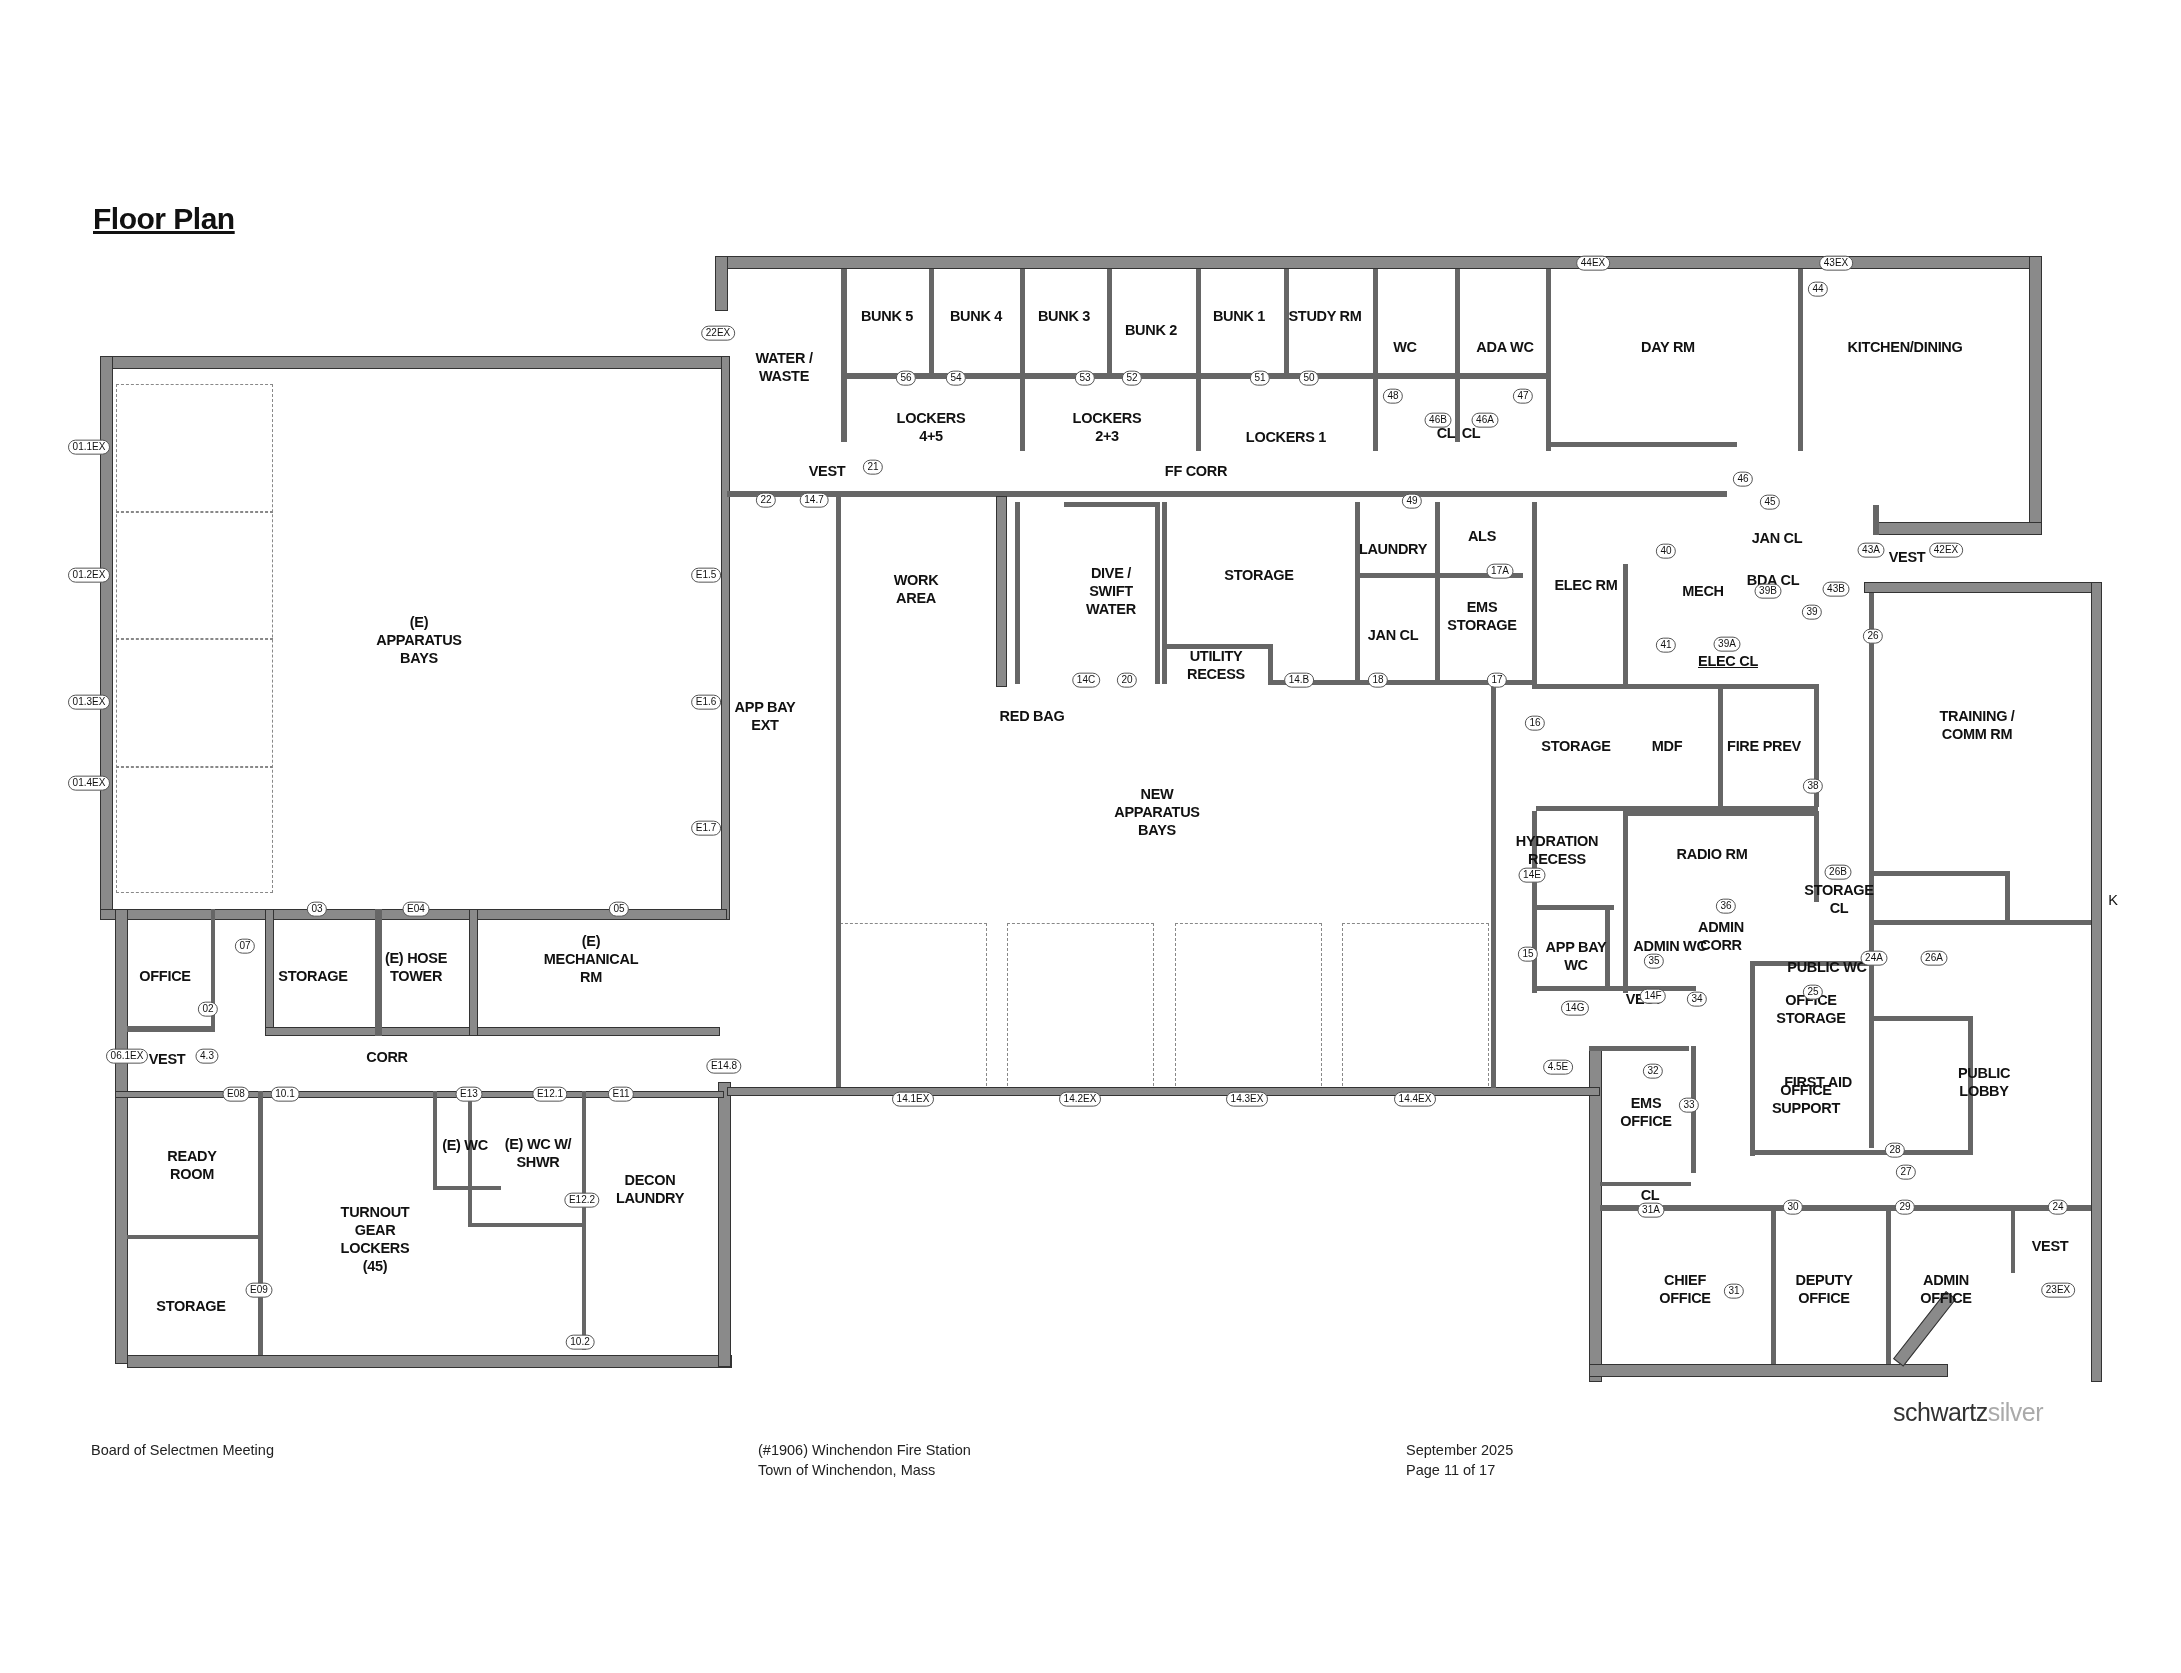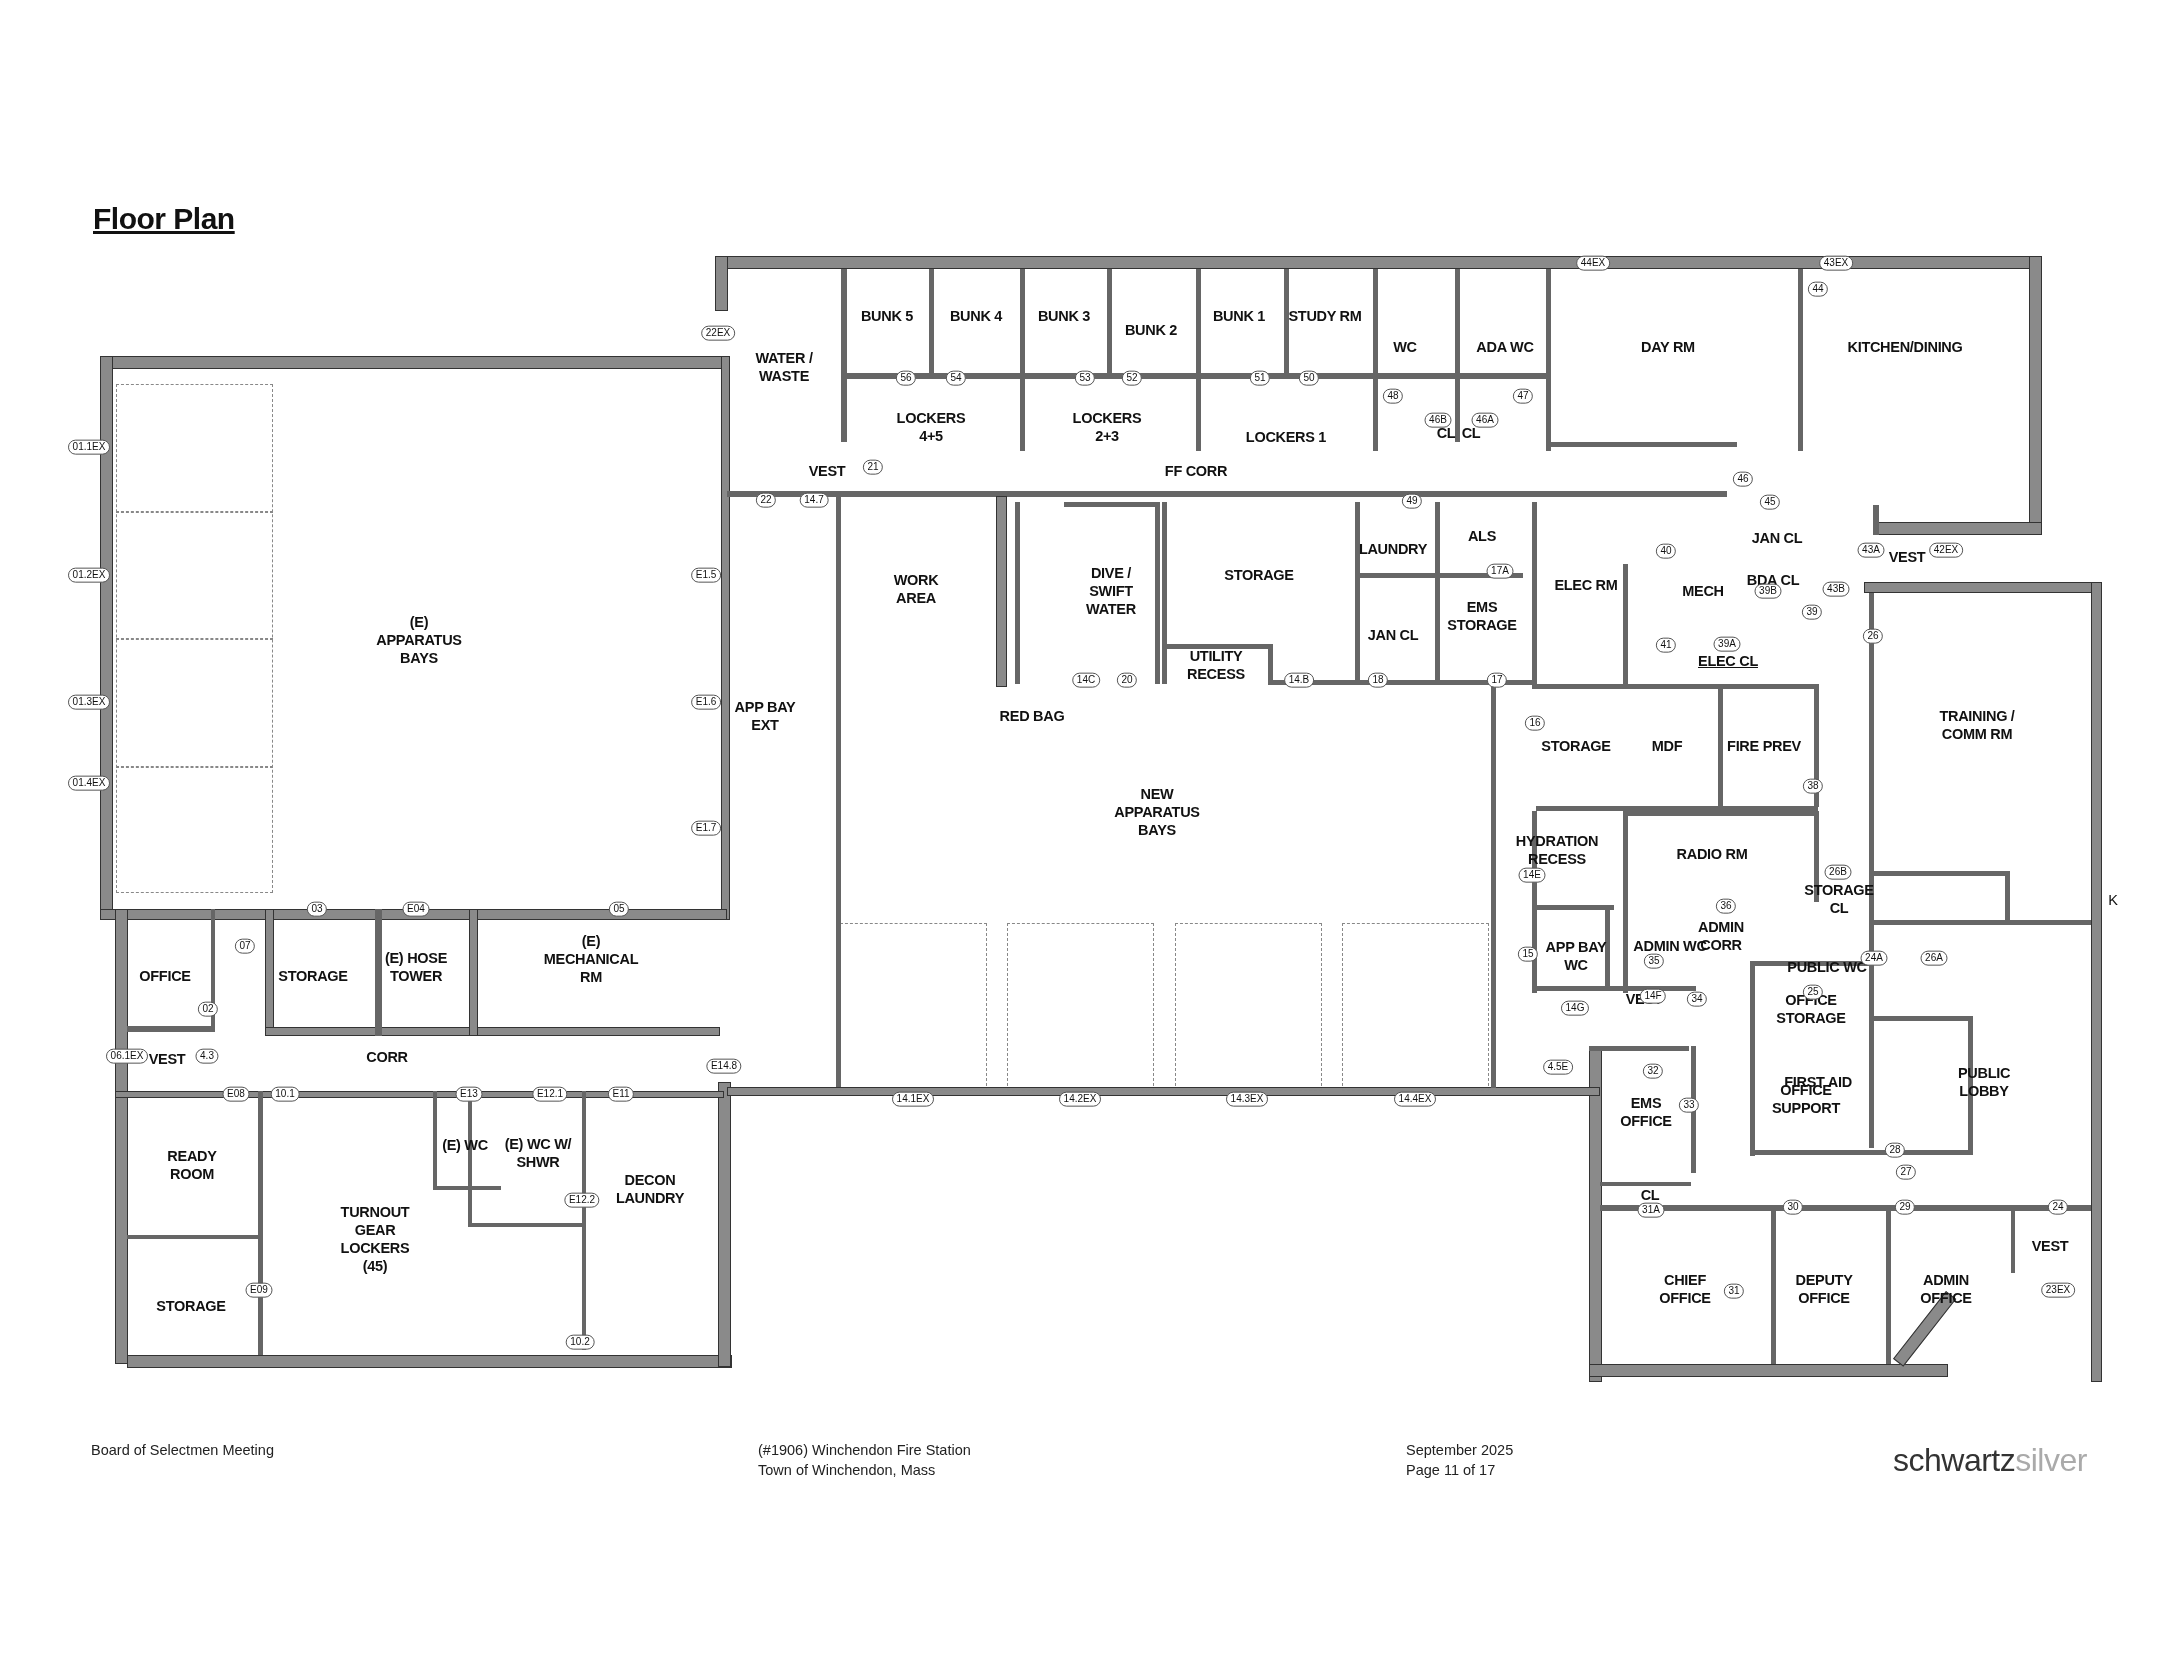--- a/index.html
+++ b/index.html
@@ -11,21 +11,21 @@
   .w { position: absolute; background: #8a8a8a; border: 1.8px solid #333; box-sizing: border-box; }
   .iw { position: absolute; background: #666; }
   .dash { position: absolute; border: 1.8px dashed #888; box-sizing: border-box; }
   .room { position: absolute; transform: translate(-50%, -50%); text-align: center;
           font-size: 14.5px; font-weight: bold; line-height: 18px; white-space: pre-line;
           letter-spacing: -0.3px; }
   .tag { position: absolute; transform: translate(-50%, -50%); font-size: 10px;
          border: 1.4px solid #555; border-radius: 8.2px; padding: 0 3.6px; background: #fff;
          line-height: 12.7px; white-space: nowrap; }
   .footer { position: absolute; font-size: 14.5px; line-height: 20px; color: #222; }
-  .logo { position: absolute; left: 1893px; top: 1442px; font-size: 32px; letter-spacing: -0.5px; }
+  .logo { position: absolute; left: 1893px; top: 1398px; font-size: 25px; letter-spacing: -0.5px; }
   .logo .a { color: #333; } .logo .b { color: #aaa; }
 </style>
 </head>
 <body>
 
 <div class="title">Floor Plan</div>
 
 <div class="plan">
 
   <div class="w" style="left:100px;top:356px;width:627px;height:12.7px;"></div>

